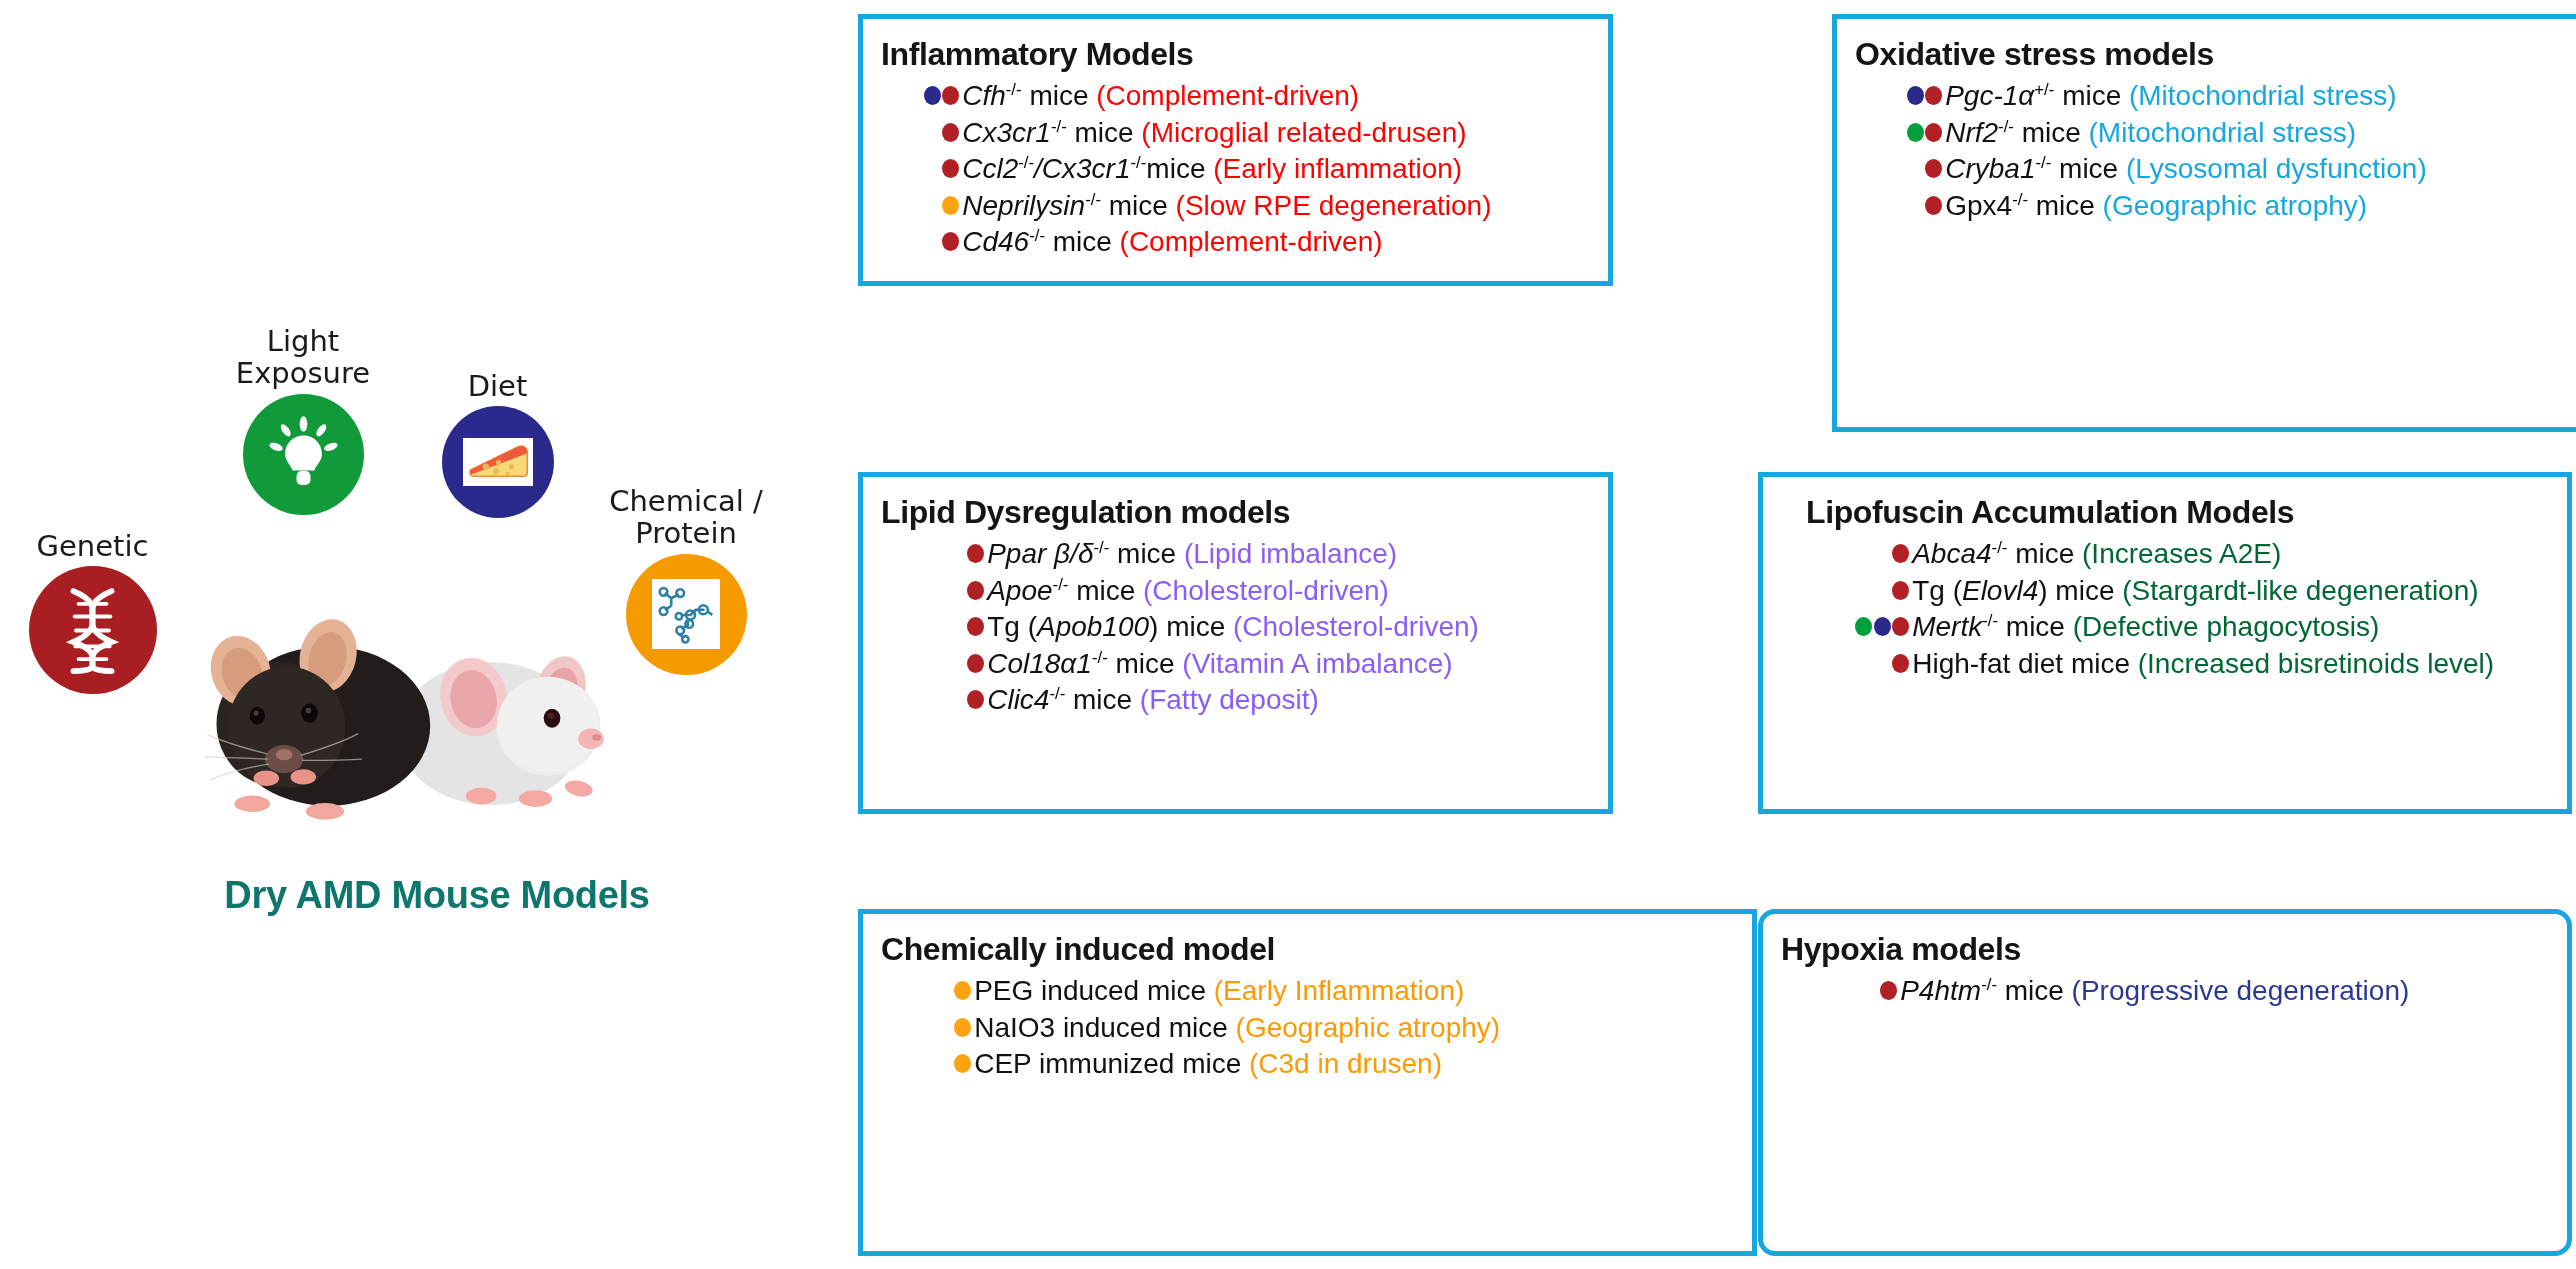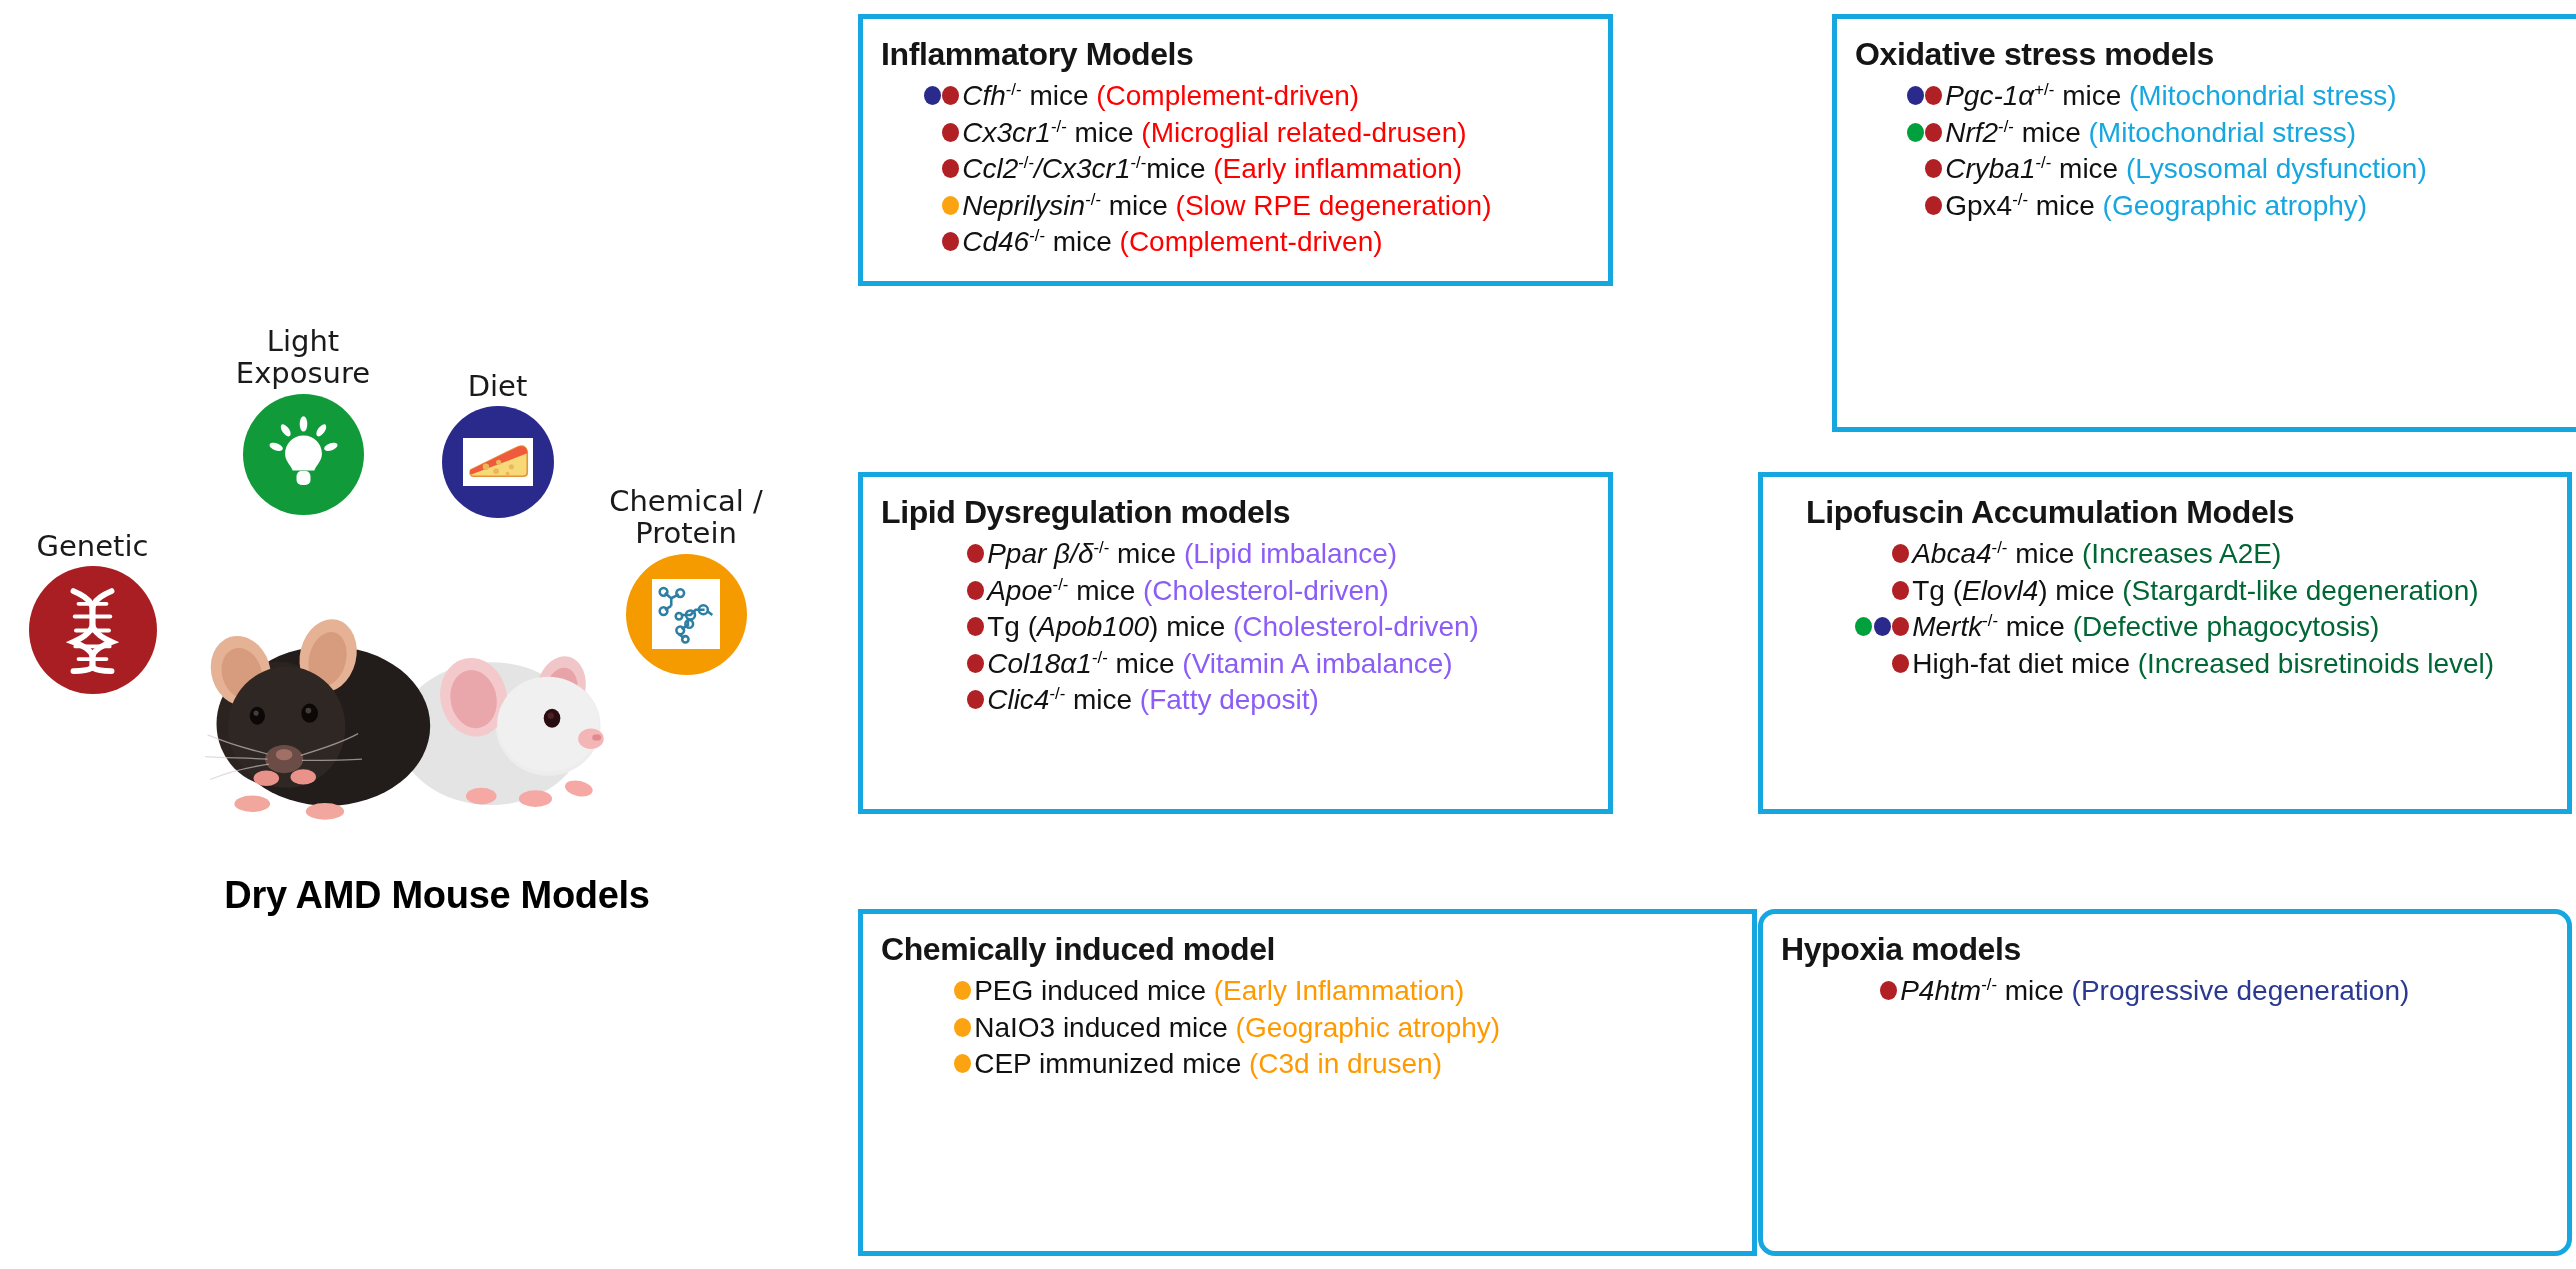--- a/index.html
+++ b/index.html
@@ -53,21 +53,21 @@
   #mice-photo{
     position:absolute;left:191px;top:574px;width:421px;height:249px;
   }
 
   #figure-title{
     position:absolute;left:166px;top:874px;width:542px;
     text-align:center;
     font-family:"Liberation Sans", sans-serif;
     font-weight:bold;
     font-size:38px;
-    color:#000000;
+    color:#0f766e;
     letter-spacing:-0.3px;
   }
 
   
   .model-box{
     position:absolute;
     background:#ffffff;
     border:5.7px solid #16A7E0;
     box-sizing:border-box;
   }

